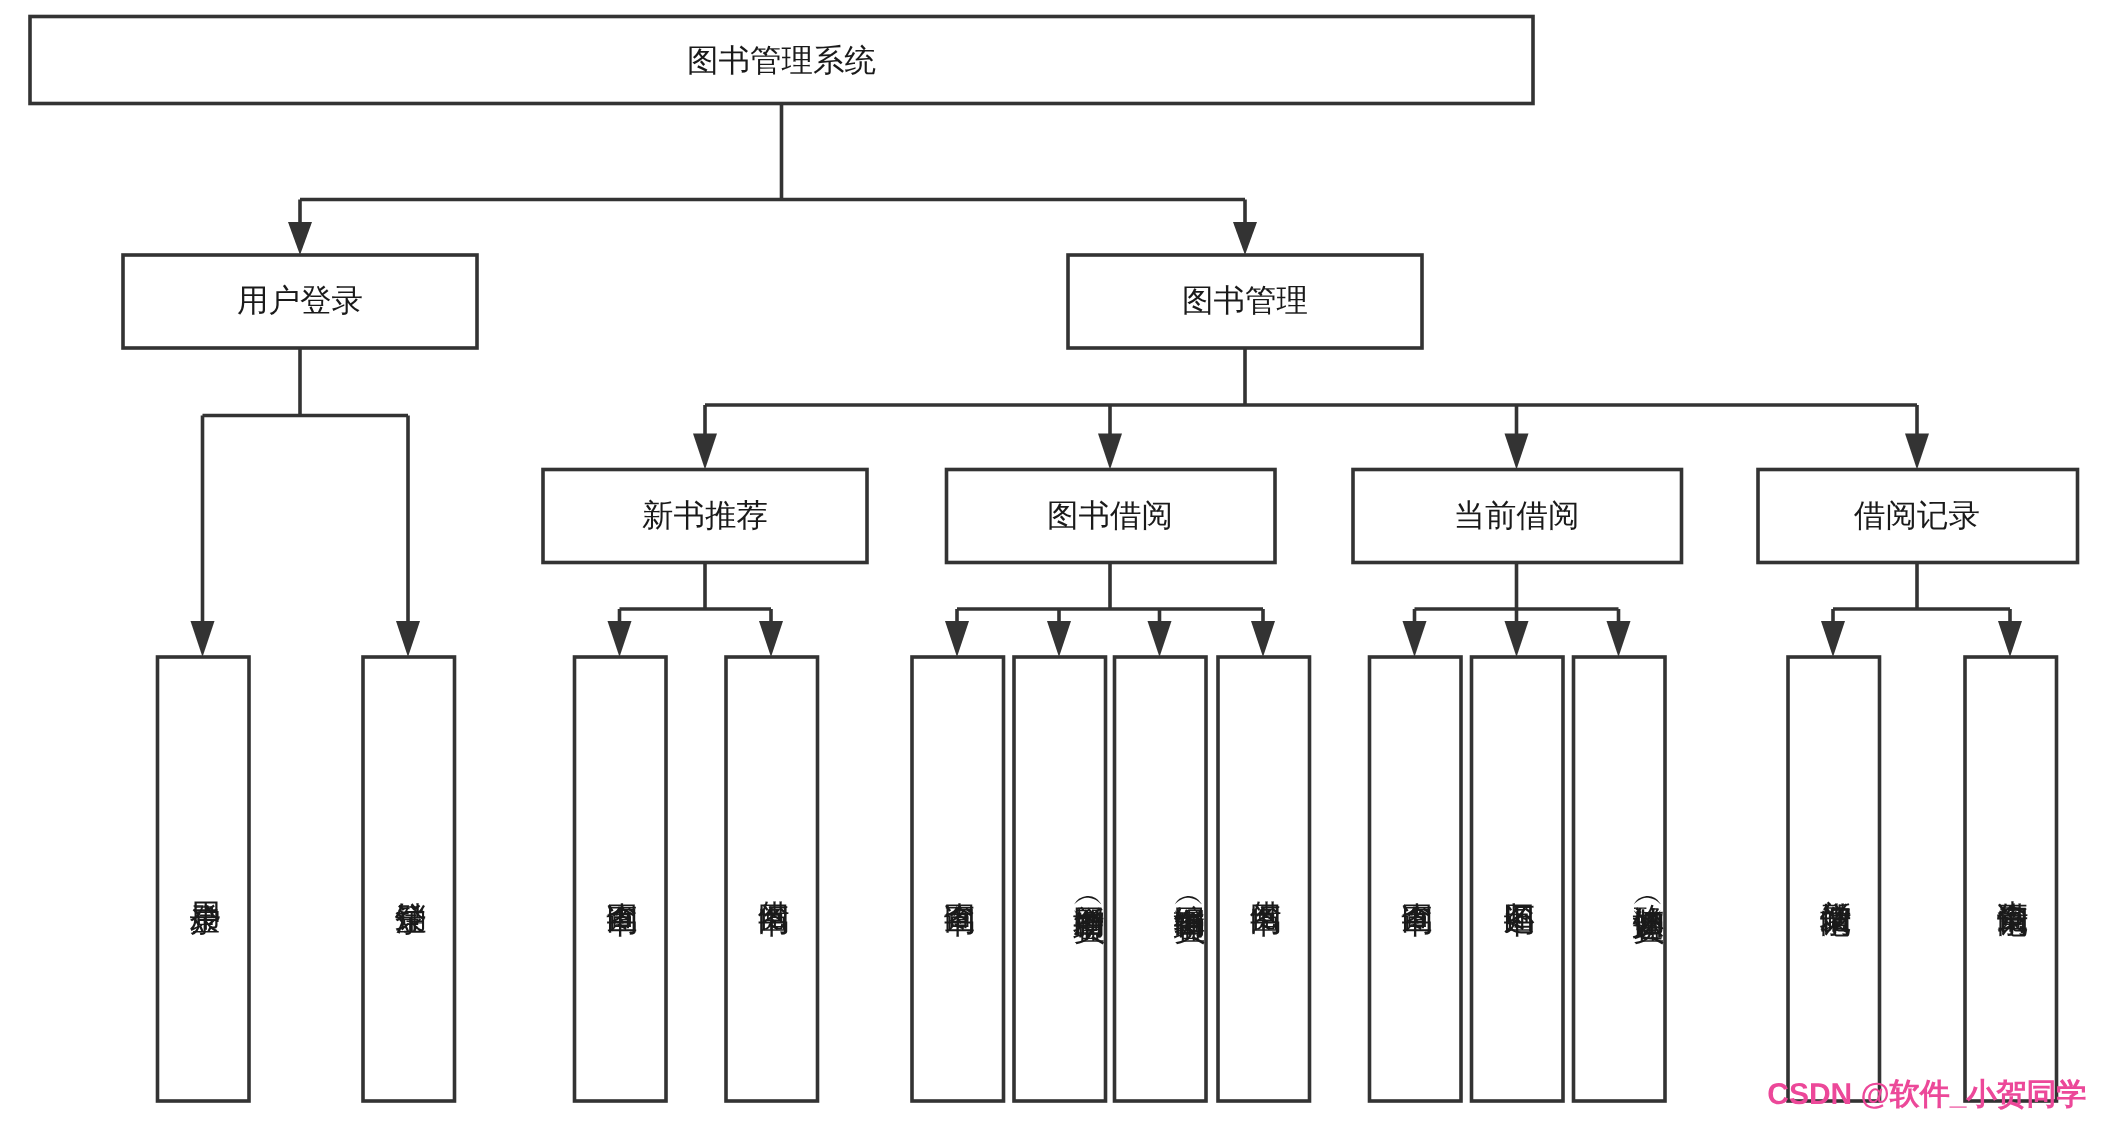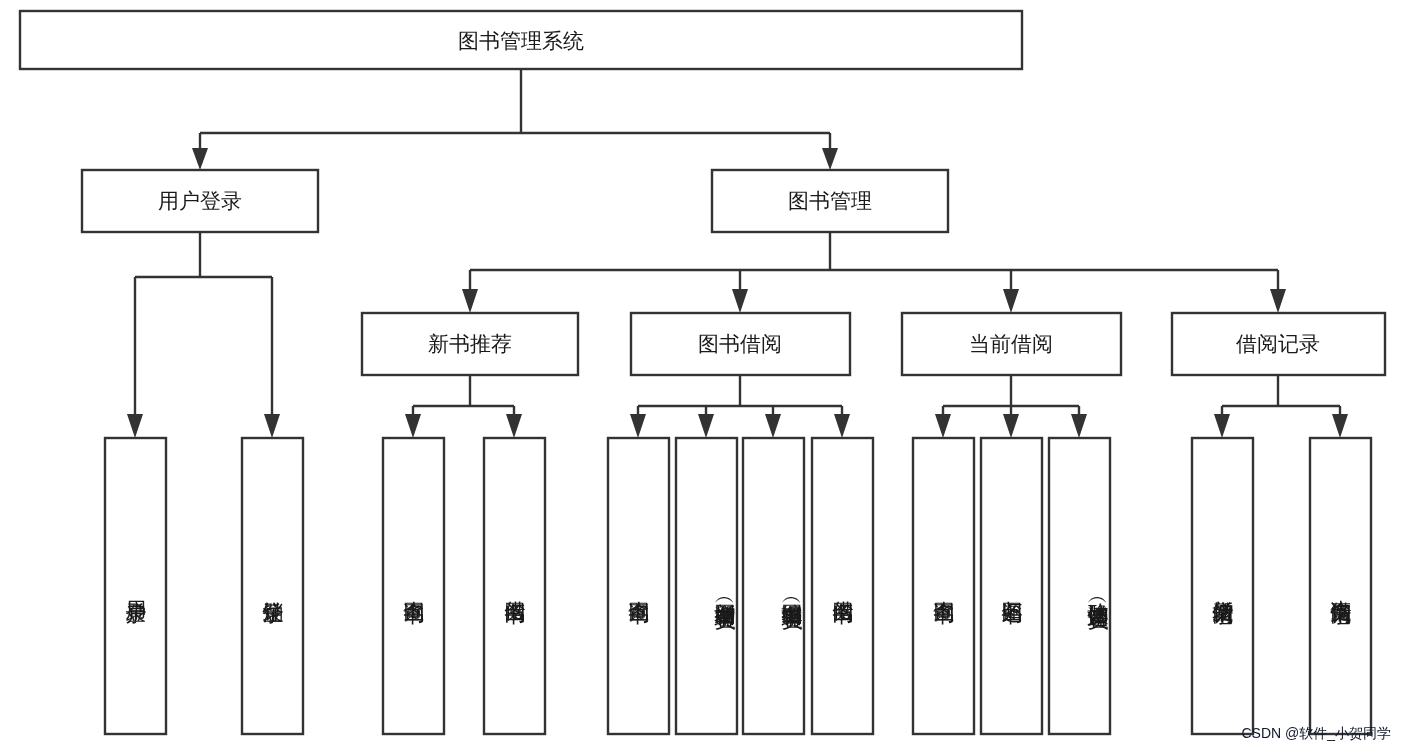--- a/index.html
+++ b/index.html
@@ -59,24 +59,25 @@
     color: #1a1a1a;
     letter-spacing: 1px;
     white-space: nowrap;
     pointer-events: none;
   }
   .watermark {
     position: absolute;
     right: 14px;
     bottom: 4px;
     font-family: "Liberation Sans", "DejaVu Sans", sans-serif;
-    font-size: 14px;
-    color: #0f172a;
+    font-size: 20px;
+    color: #ec4899;
     white-space: nowrap;
     user-select: none;
+    font-weight: bold;
   }
 </style>
 </head>
 <body>
 
 <div id="diagram-root">
 
   <svg id="tree-svg" viewBox="0 0 1405 747">
     <defs></defs>
 

